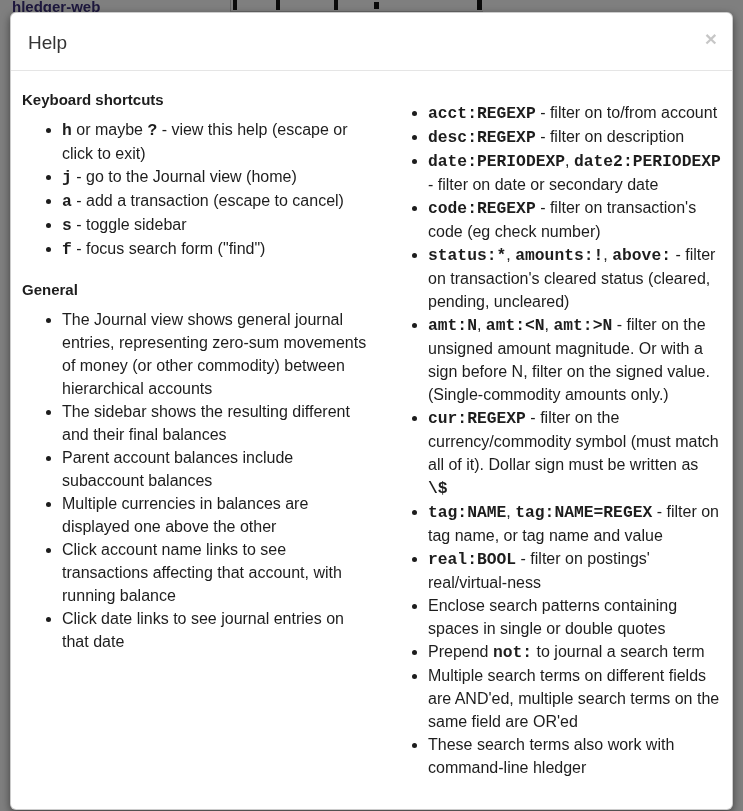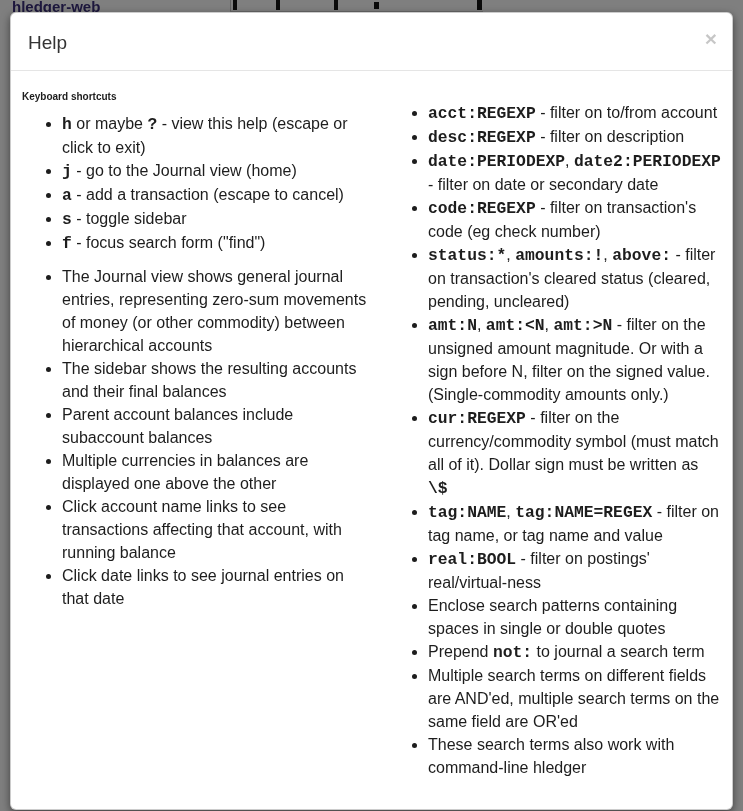--- a/index.html
+++ b/index.html
@@ -38,21 +38,21 @@
   .modal-title  { margin:0; font-size:19px; font-weight:normal; line-height:31px; color:#333; }
   .close-btn {
     position:absolute; right:15px; top:15px; padding:0; background:none; border:0;
     font-size:21px; font-weight:bold; line-height:1; color:#000; opacity:0.22;
     cursor:pointer; font-family:inherit;
   }
   .modal-body { display:flex; padding:20px 10px 20px 11px; }
   .col-left  { flex:none; width:360px; padding-right:10px; }
   .col-right { flex:1; padding-left:6px; }
 
-  .section-heading { font-size:10px; font-weight:bold; margin:20px 0 10px; color:#1d1d1d; }
+  .section-heading { font-size:15px; font-weight:bold; margin:20px 0 10px; color:#1d1d1d; }
   .section-heading:first-child { margin-top:0; }
   ul.help-list { margin:10px 0; padding:0 0 0 40px; font-size:16px; line-height:23px; color:#1d1d1d; }
   ul.help-list li { margin:0; padding:0; }
   code.term {
     font-family:"Liberation Mono","DejaVu Sans Mono",monospace;
     font-weight:bold; font-size:1.02em; color:#1d1d1d; background:none; padding:0;
   }
 </style>
 </head>
 <body>
@@ -78,23 +78,24 @@
   <div class="modal-body">
     <div class="col-left">
         <div class="section-heading">Keyboard shortcuts</div>
         <ul class="help-list">
           <li><code class="term">h</code><span> or maybe </span><code class="term">?</code><span> - view this help (escape or click to exit)</span></li>
           <li><code class="term">j</code><span> - go to the Journal view (home)</span></li>
           <li><code class="term">a</code><span> - add a transaction (escape to cancel)</span></li>
           <li><code class="term">s</code><span> - toggle sidebar</span></li>
           <li><code class="term">f</code><span> - focus search form ("find")</span></li>
         </ul>
+        <div class="section-heading">General</div>
         <ul class="help-list">
           <li><span>The Journal view shows general journal entries, representing zero-sum movements of money (or other commodity) between hierarchical accounts</span></li>
-          <li><span>The sidebar shows the resulting accounts and their final balances</span></li>
+          <li><span>The sidebar shows the resulting different and their final balances</span></li>
           <li><span>Parent account balances include subaccount balances</span></li>
           <li><span>Multiple currencies in balances are displayed one above the other</span></li>
           <li><span>Click account name links to see transactions affecting that account, with running balance</span></li>
           <li><span>Click date links to see journal entries on that date</span></li>
         </ul>
       </div>
     <div class="col-right">
         <ul class="help-list">
           <li><code class="term">acct:REGEXP</code><span> - filter on to/from account</span></li>
           <li><code class="term">desc:REGEXP</code><span> - filter on description</span></li>

